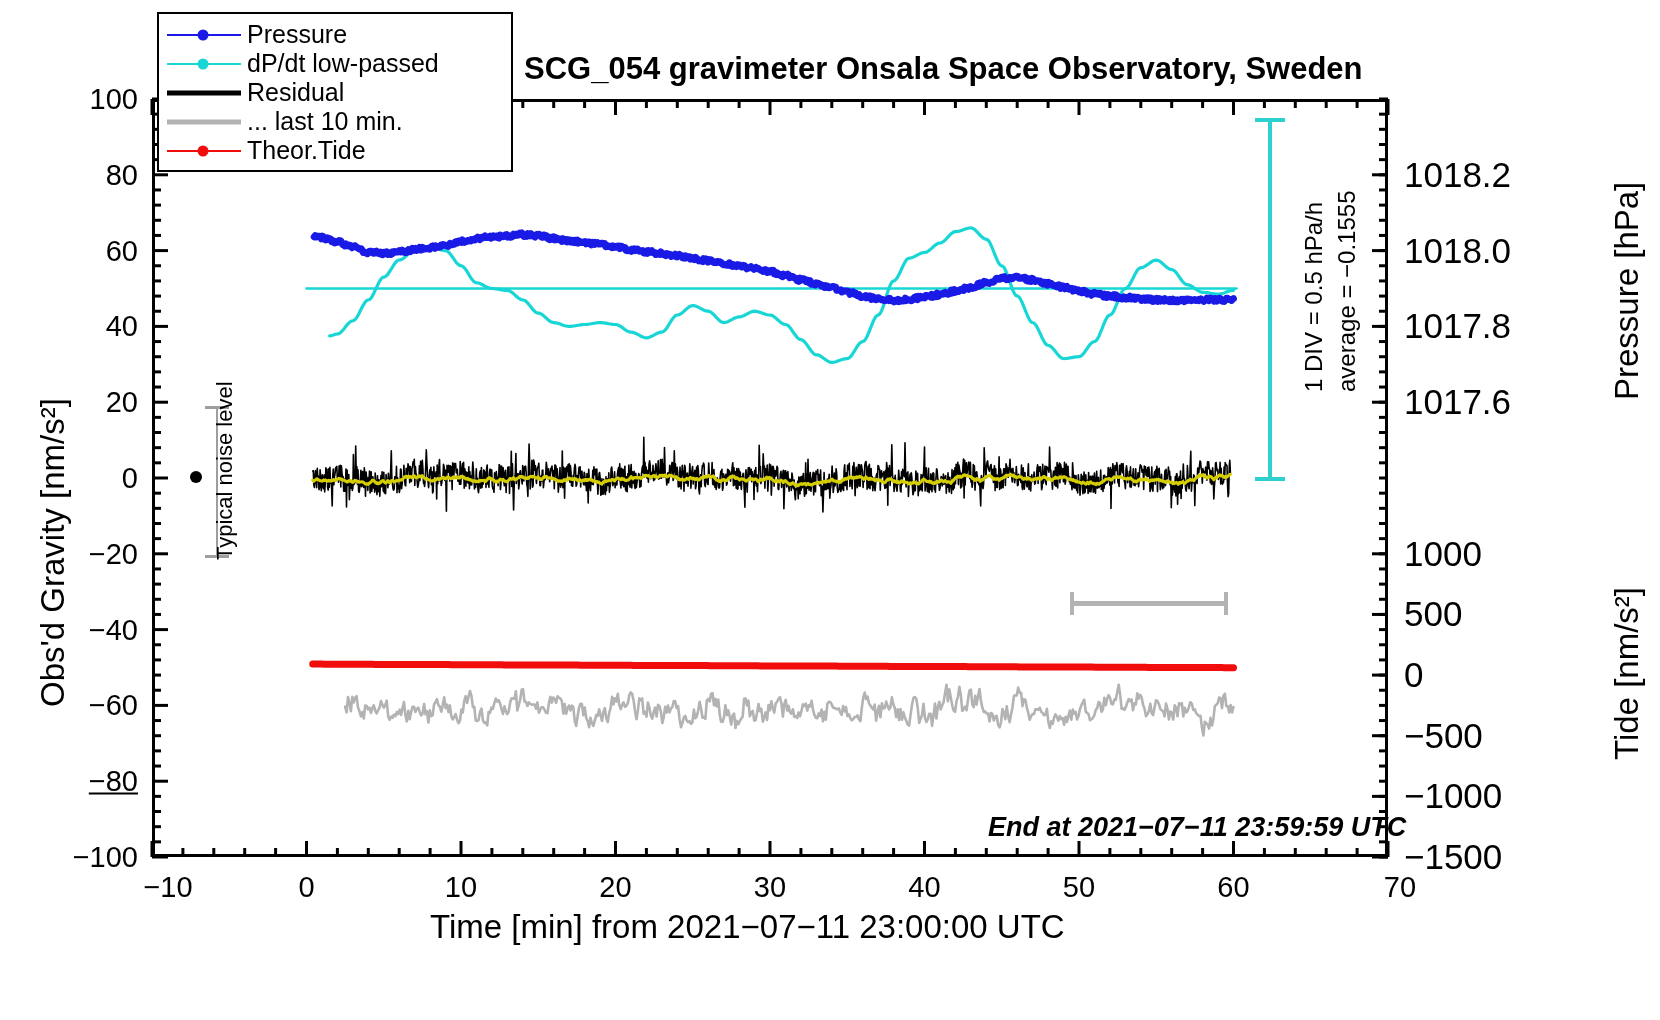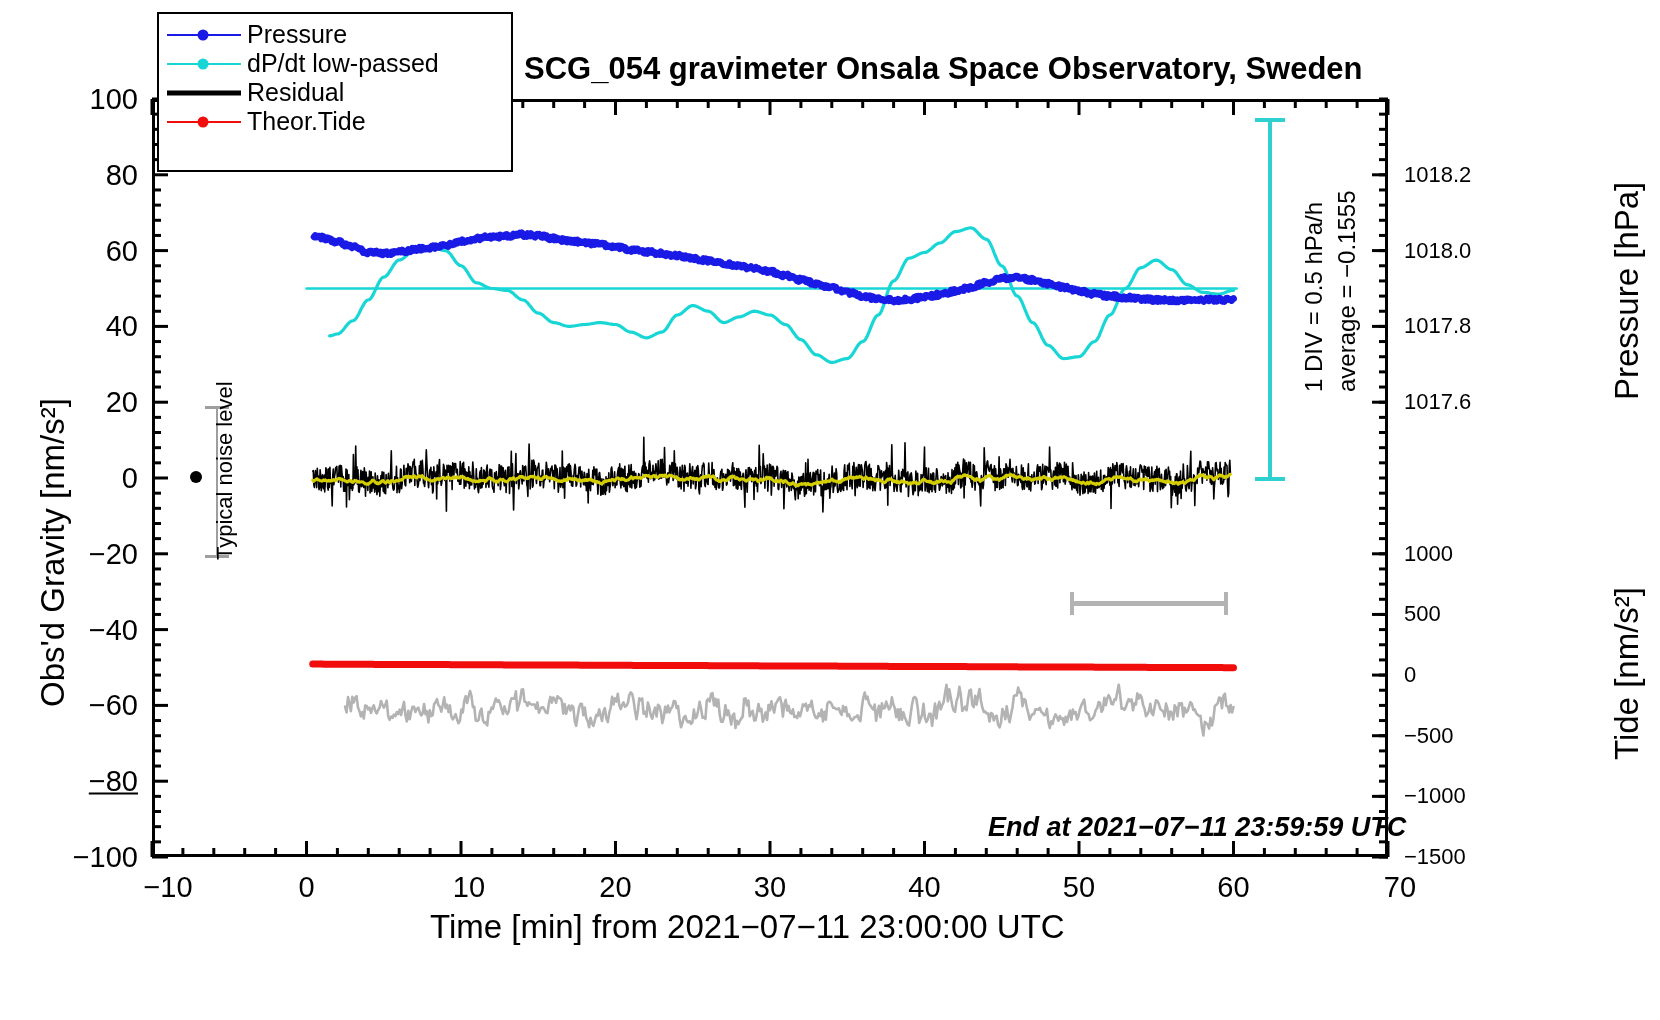--- a/index.html
+++ b/index.html
@@ -11,21 +11,21 @@
 
   
   #plotframe{position:absolute;left:152px;top:99px;width:1236px;height:758px;
              border:3px solid #000;box-sizing:border-box;background:transparent;}
 
   
   .ylab{position:absolute;font-size:29px;text-align:right;white-space:nowrap;
         transform:translateY(-50%);}
   .xlab{position:absolute;font-size:29px;text-align:center;white-space:nowrap;
         transform:translateX(-50%);}
-  .rlab{position:absolute;font-size:22px;text-align:left;white-space:nowrap;
+  .rlab{position:absolute;font-size:35px;text-align:left;white-space:nowrap;
         transform:translateY(-50%);}
 
   
   .axtitle{position:absolute;font-size:33px;white-space:nowrap;}
   .vert{transform-origin:0 0;}
 
   
   #legend{position:absolute;left:157px;top:12px;width:356px;height:160px;
           border:2px solid #000;background:#fff;box-sizing:border-box;
           padding:6px 12px 0 0;z-index:40;}
@@ -89,20 +89,26 @@
       <span class="ln" style="background:#18d6d6"></span>
           <span class="dot" style="background:#18d6d6"></span>
     </span>
     <span class="legtxt">dP/dt low-passed</span>
   </div>
   <div class="legrow">
     <span class="legsym">
       <span class="ln thick" style="background:#000"></span>
     </span>
     <span class="legtxt">Residual</span>
+  </div>
+  <div class="legrow">
+    <span class="legsym">
+      <span class="ln thick" style="background:#b3b3b3"></span>
+    </span>
+    <span class="legtxt">... last 10 min.</span>
   </div>
   <div class="legrow">
     <span class="legsym">
       <span class="ln" style="background:#f20d0d"></span>
           <span class="dot" style="background:#f20d0d"></span>
     </span>
     <span class="legtxt">Theor.Tide</span>
   </div>
 </div>
 
@@ -322,21 +328,21 @@
       <div class="ylab" style="left: 30px; width: 108px; top: 478px;">0</div>
       <div class="ylab" style="left: 30px; width: 108px; top: 402.2px;">20</div>
       <div class="ylab" style="left: 30px; width: 108px; top: 326.4px;">40</div>
       <div class="ylab" style="left: 30px; width: 108px; top: 250.6px;">60</div>
       <div class="ylab" style="left: 30px; width: 108px; top: 174.8px;">80</div>
       <div class="ylab" style="left: 30px; width: 108px; top: 99px;">100</div>
     </div>
 <div id="xticklabels">
       <div class="xlab" style="left: 152px; top: 871px; margin-left: 16px;">−10</div>
       <div class="xlab" style="left: 306.5px; top: 871px;">0</div>
-      <div class="xlab" style="left: 461px; top: 871px; margin-left: 8px;">10</div>
+      <div class="xlab" style="left: 461px; top: 871px;">10</div>
       <div class="xlab" style="left: 615.5px; top: 871px;">20</div>
       <div class="xlab" style="left: 770px; top: 871px;">30</div>
       <div class="xlab" style="left: 924.5px; top: 871px;">40</div>
       <div class="xlab" style="left: 1079px; top: 871px;">50</div>
       <div class="xlab" style="left: 1233.5px; top: 871px;">60</div>
       <div class="xlab" style="left: 1400px; top: 871px; text-align: right;">70</div>
     </div>
 <div id="rticklabels">
       <div class="rlab" style="left: 1404px; top: 174.8px;">1018.2</div>
       <div class="rlab" style="left: 1404px; top: 250.6px;">1018.0</div>

